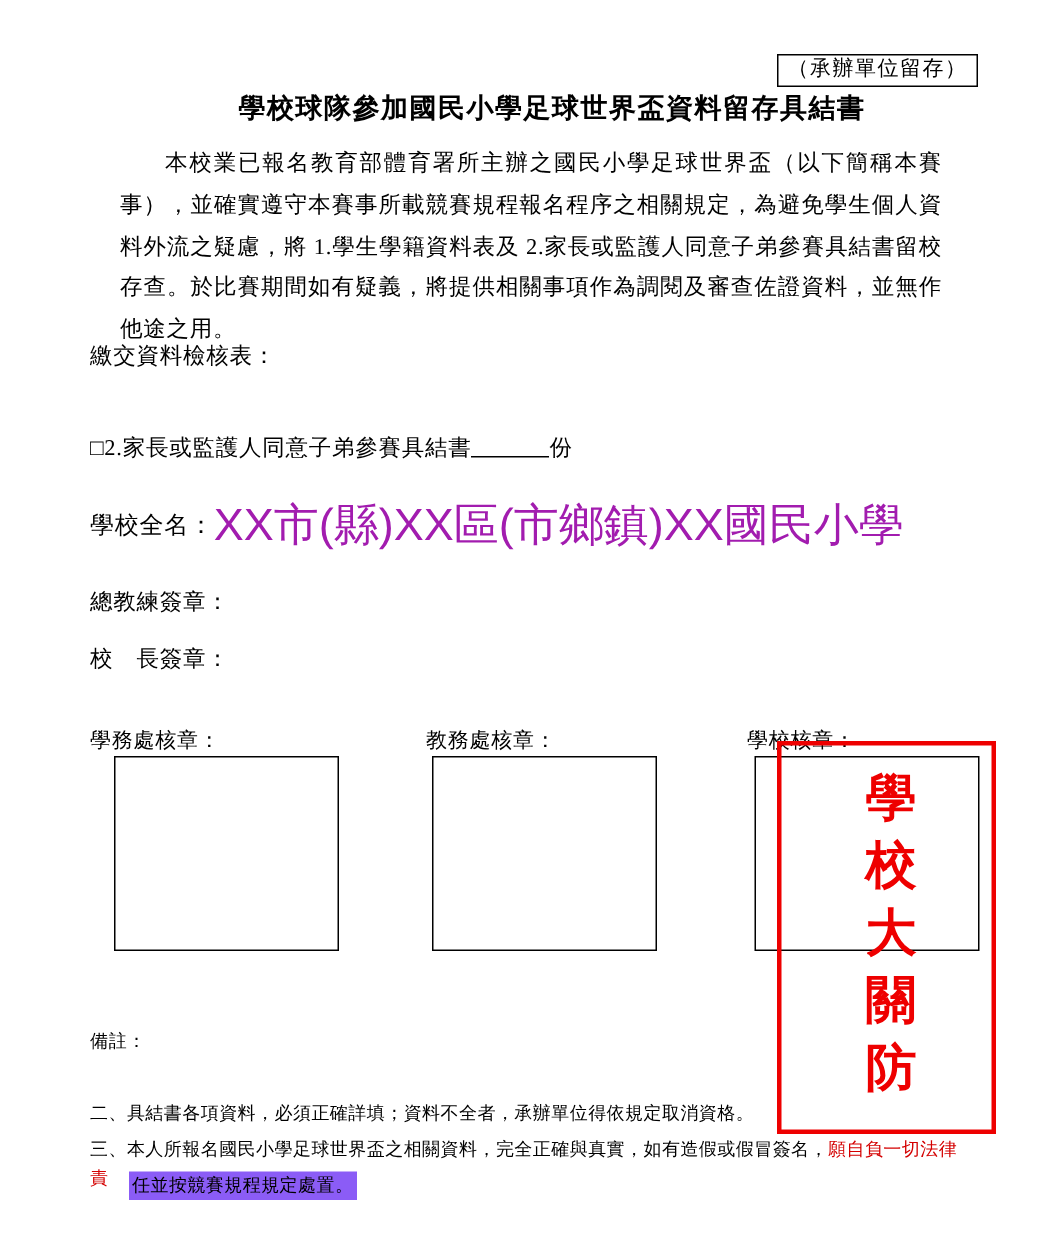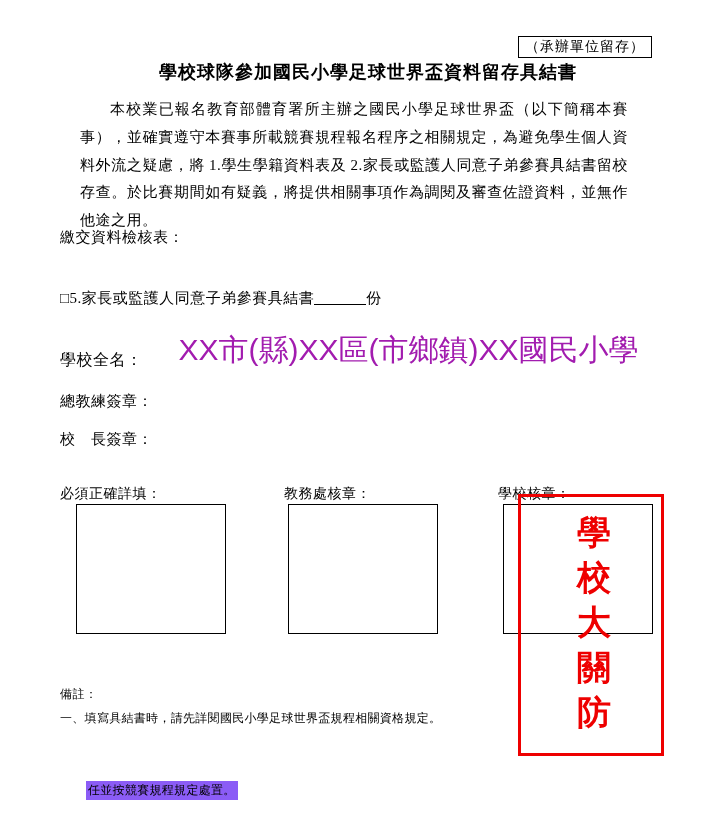--- a/index.html
+++ b/index.html
@@ -80,22 +80,21 @@
     border-bottom: 1px solid #000;
     width: 52px;
     height: 1em;
     vertical-align: -2px;
   }
   .school-name-row {
     position: absolute;
     left: 60px;
     top: 330px;
     display: flex;
-    align-items: flex-end;
-    gap: 36px;
+    align-items: center;
   }
   .school-name-label {
     font-size: 16px;
     letter-spacing: 0.5px;
   }
   .school-name-value {
     font-size: 30px;
     color: #a21caf;
     font-weight: 500;
     letter-spacing: 0px;
@@ -205,47 +204,50 @@
   <div class="custody-box">（承辦單位留存）</div>
 
   <div class="doc-title">學校球隊參加國民小學足球世界盃資料留存具結書</div>
 
   <div class="body-para">本校業已報名教育部體育署所主辦之國民小學足球世界盃（以下簡稱本賽事），並確實遵守本賽事所載競賽規程報名程序之相關規定，為避免學生個人資料外流之疑慮，將 1.學生學籍資料表及 2.家長或監護人同意子弟參賽具結書留校存查。於比賽期間如有疑義，將提供相關事項作為調閱及審查佐證資料，並無作他途之用。</div>
 
   <div class="checklist-label">繳交資料檢核表：</div>
 
 
   <div class="check-item-2">
-    <span>□</span><span>5.家長或監護人同意子弟參賽具結書</span><span class="underline-blank"></span><span>份</span>
+    <span>□</span><span>2.家長或監護人同意子弟參賽具結書</span><span class="underline-blank"></span><span>份</span>
   </div>
 
   <div class="school-name-row">
     <span class="school-name-label">學校全名：</span>
     <span class="school-name-value">XX市(縣)XX區(市鄉鎮)XX國民小學</span>
   </div>
 
   <div class="coach-sign">總教練簽章：</div>
   <div class="principal-sign">校　長簽章：</div>
 
-  <div class="seal-label a">必須正確詳填：</div>
+  <div class="seal-label a">學務處核章：</div>
   <div class="seal-label b">教務處核章：</div>
   <div class="seal-label c">學校核章：</div>
 
   <div class="seal-box a"></div>
   <div class="seal-box b"></div>
   <div class="seal-box c"></div>
 
   <div class="red-stamp">
     <div class="red-stamp-text">
       <span>學</span>
       <span>校</span>
       <span>大</span>
       <span>關</span>
       <span>防</span>
     </div>
   </div>
 
 
   <div class="notes-title">備註：</div>
-  <div class="note n1">一、填寫具結書時，請先詳閱國民小學足球世界盃規程相關資格規定。</div>
+  <div class="note n2">二、具結書各項資料，必須正確詳填；資料不全者，承辦單位得依規定取消資格。</div>
+  <div class="note n3">
+    <span>三、本人所報名國民小學足球世界盃之相關資料，完全正確與真實，如有造假或假冒簽名，</span><span class="hl">願自負一切法律責</span>
+  </div>
   <div class="note-cont">任並按競賽規程規定處置。</div>
 
 </div>
 
 </body></html>

